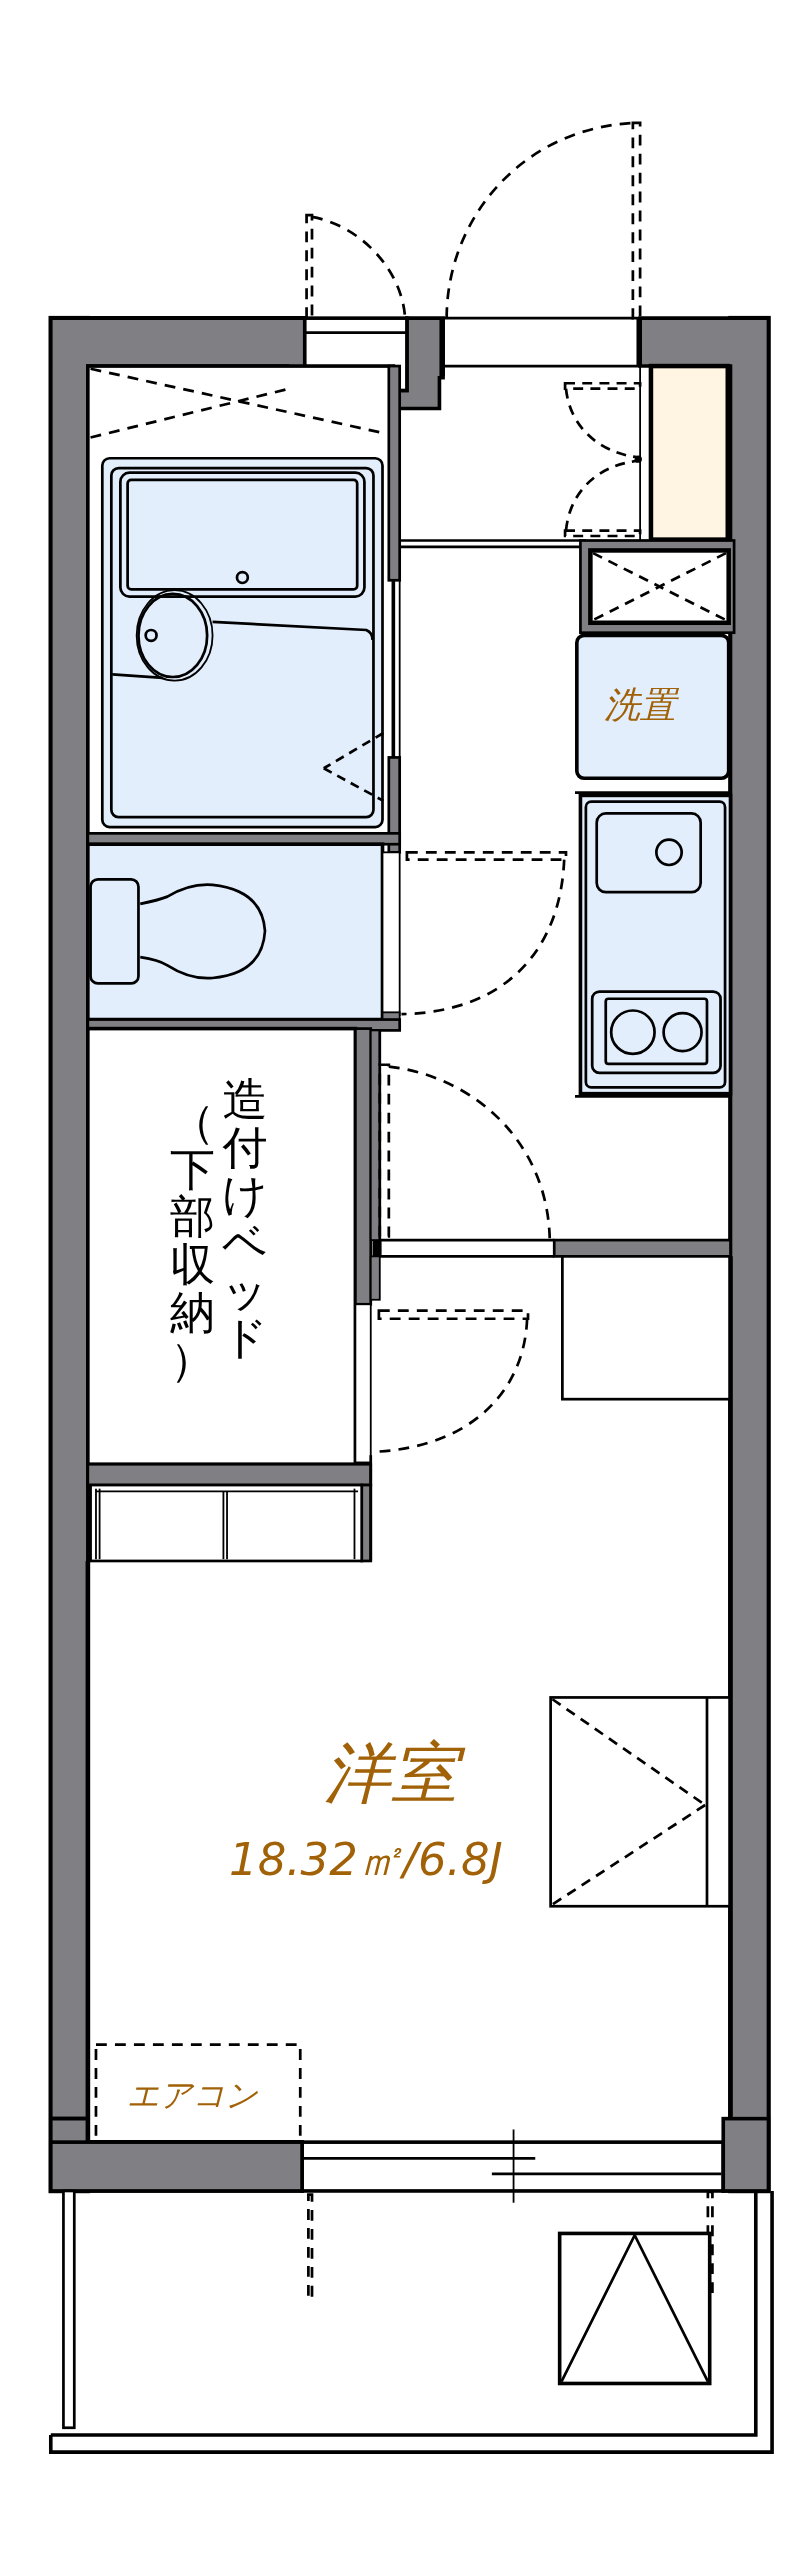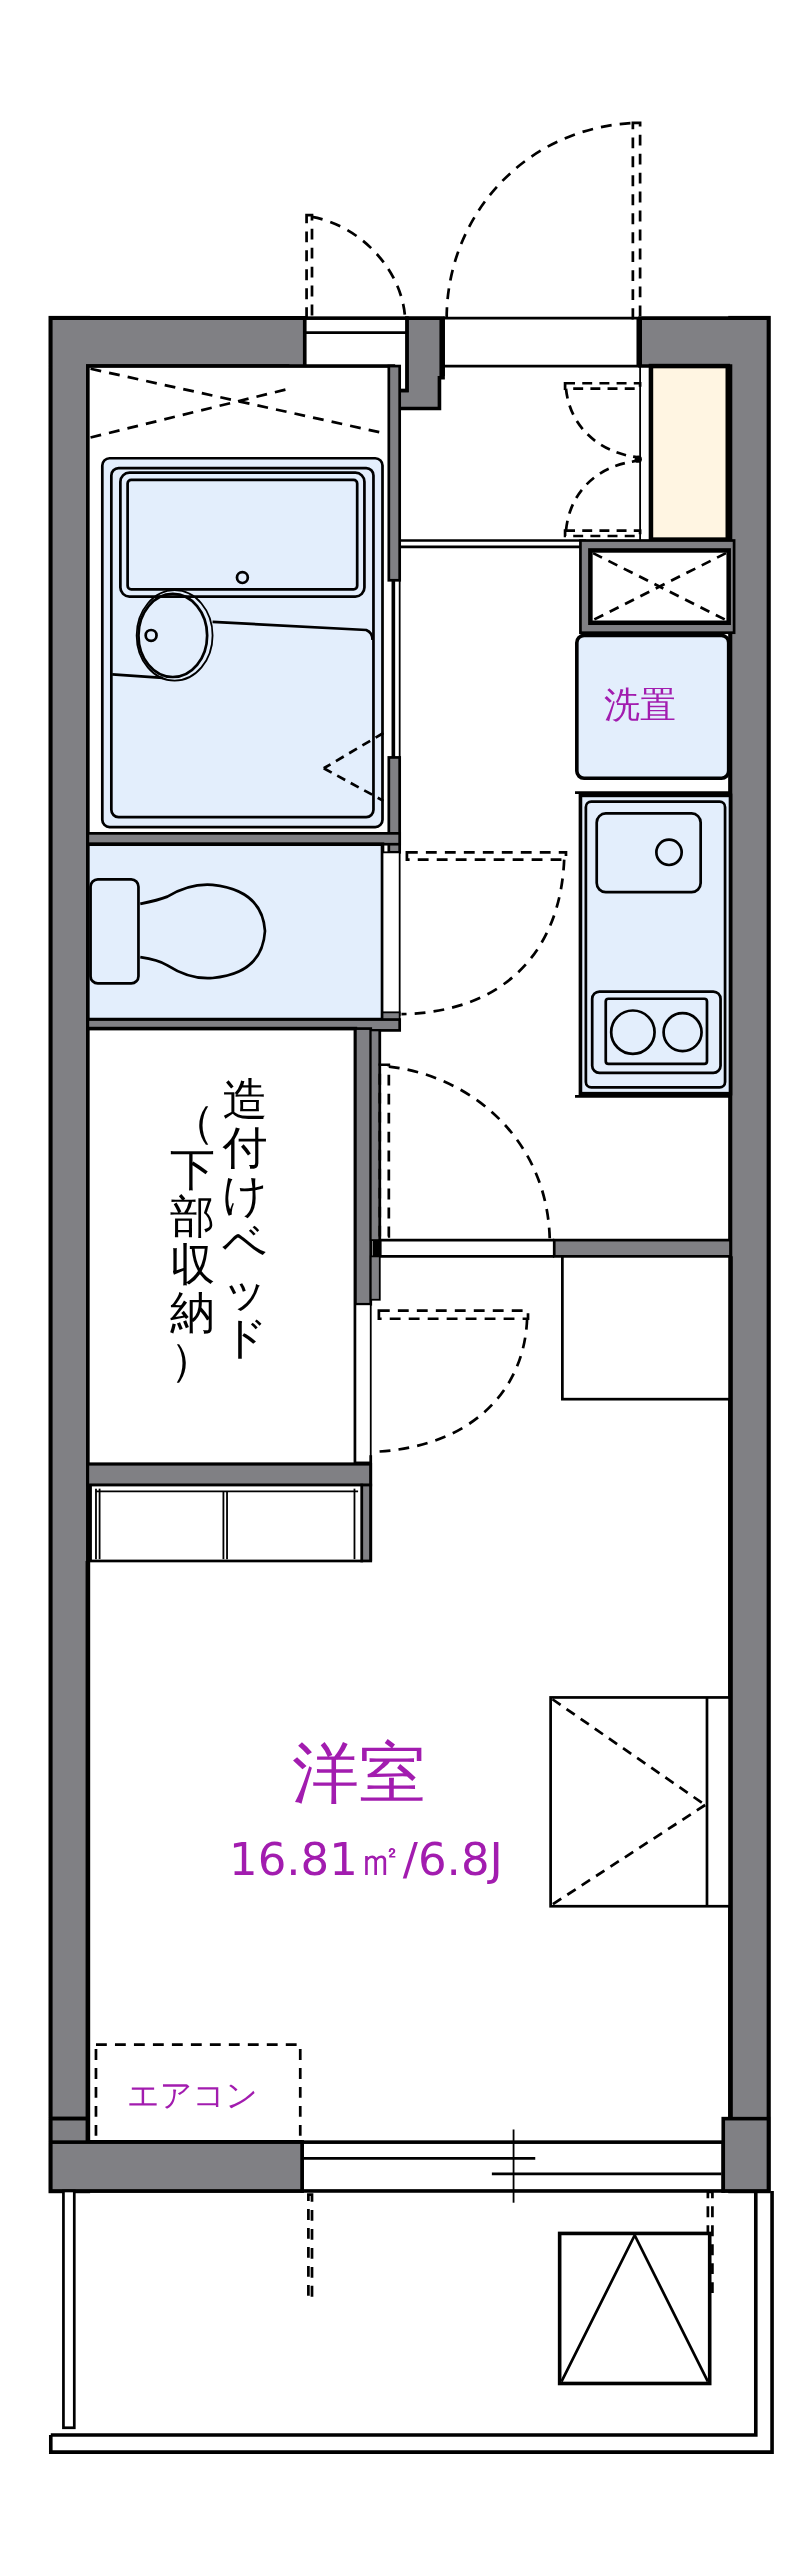--- a/index.html
+++ b/index.html
@@ -1,18 +1,18 @@
 <!DOCTYPE html>
 <html style="font-size:14.5px"><head>
 <meta charset="utf-8">
 <style>
   html, body { margin: 0; padding: 0; background: #ffffff; }
   body { width: 812px; height: 2576px; position: relative; overflow: hidden; font-family: "DejaVu Sans", sans-serif; }
   #plan { position: absolute; left: 0; top: 0; }
-  .lbl { position: absolute; color: #a21caf; font-family: "DejaVu Sans", sans-serif; white-space: nowrap; line-height: 1; }
+  .lbl { position: absolute; color: #a16207; font-family: "DejaVu Sans", sans-serif; white-space: nowrap; line-height: 1; font-style: italic; }
   .vcol { position: absolute; display: flex; flex-direction: column; align-items: center; font-family: "DejaVu Sans", sans-serif; font-size: 45px; line-height: 1.06; color: #000; }
   .vcol span { display: block; }
 </style>
 </head>
 <body>
 
 <svg id="plan" width="812" height="2576" viewBox="0 0 898 2850" xmlns="http://www.w3.org/2000/svg">
   <g fill="none" stroke="#000" stroke-width="3">
 
     <g fill="#808084" stroke="#000" stroke-width="5">
@@ -228,17 +228,17 @@
 </div>
 <div class="vcol" style="left:170px; top:1098px;">
   <span>（</span>
   <span>下</span>
   <span>部</span>
   <span>収</span>
   <span>納</span>
   <span>）</span>
 </div>
 
-<div class="lbl" style="left:292px; top:1740px; font-size:67px;">洋室</div>
-<div class="lbl" style="left:229px; top:1837px; font-size:45px;">16.81㎡/6.8J</div>
+<div class="lbl" style="left:324px; top:1740px; font-size:67px;">洋室</div>
+<div class="lbl" style="left:229px; top:1837px; font-size:45px;">18.32㎡/6.8J</div>
 
 <div class="lbl" style="left:127px; top:2079px; font-size:32px;">エアコン</div>
 
 
 </body></html>

